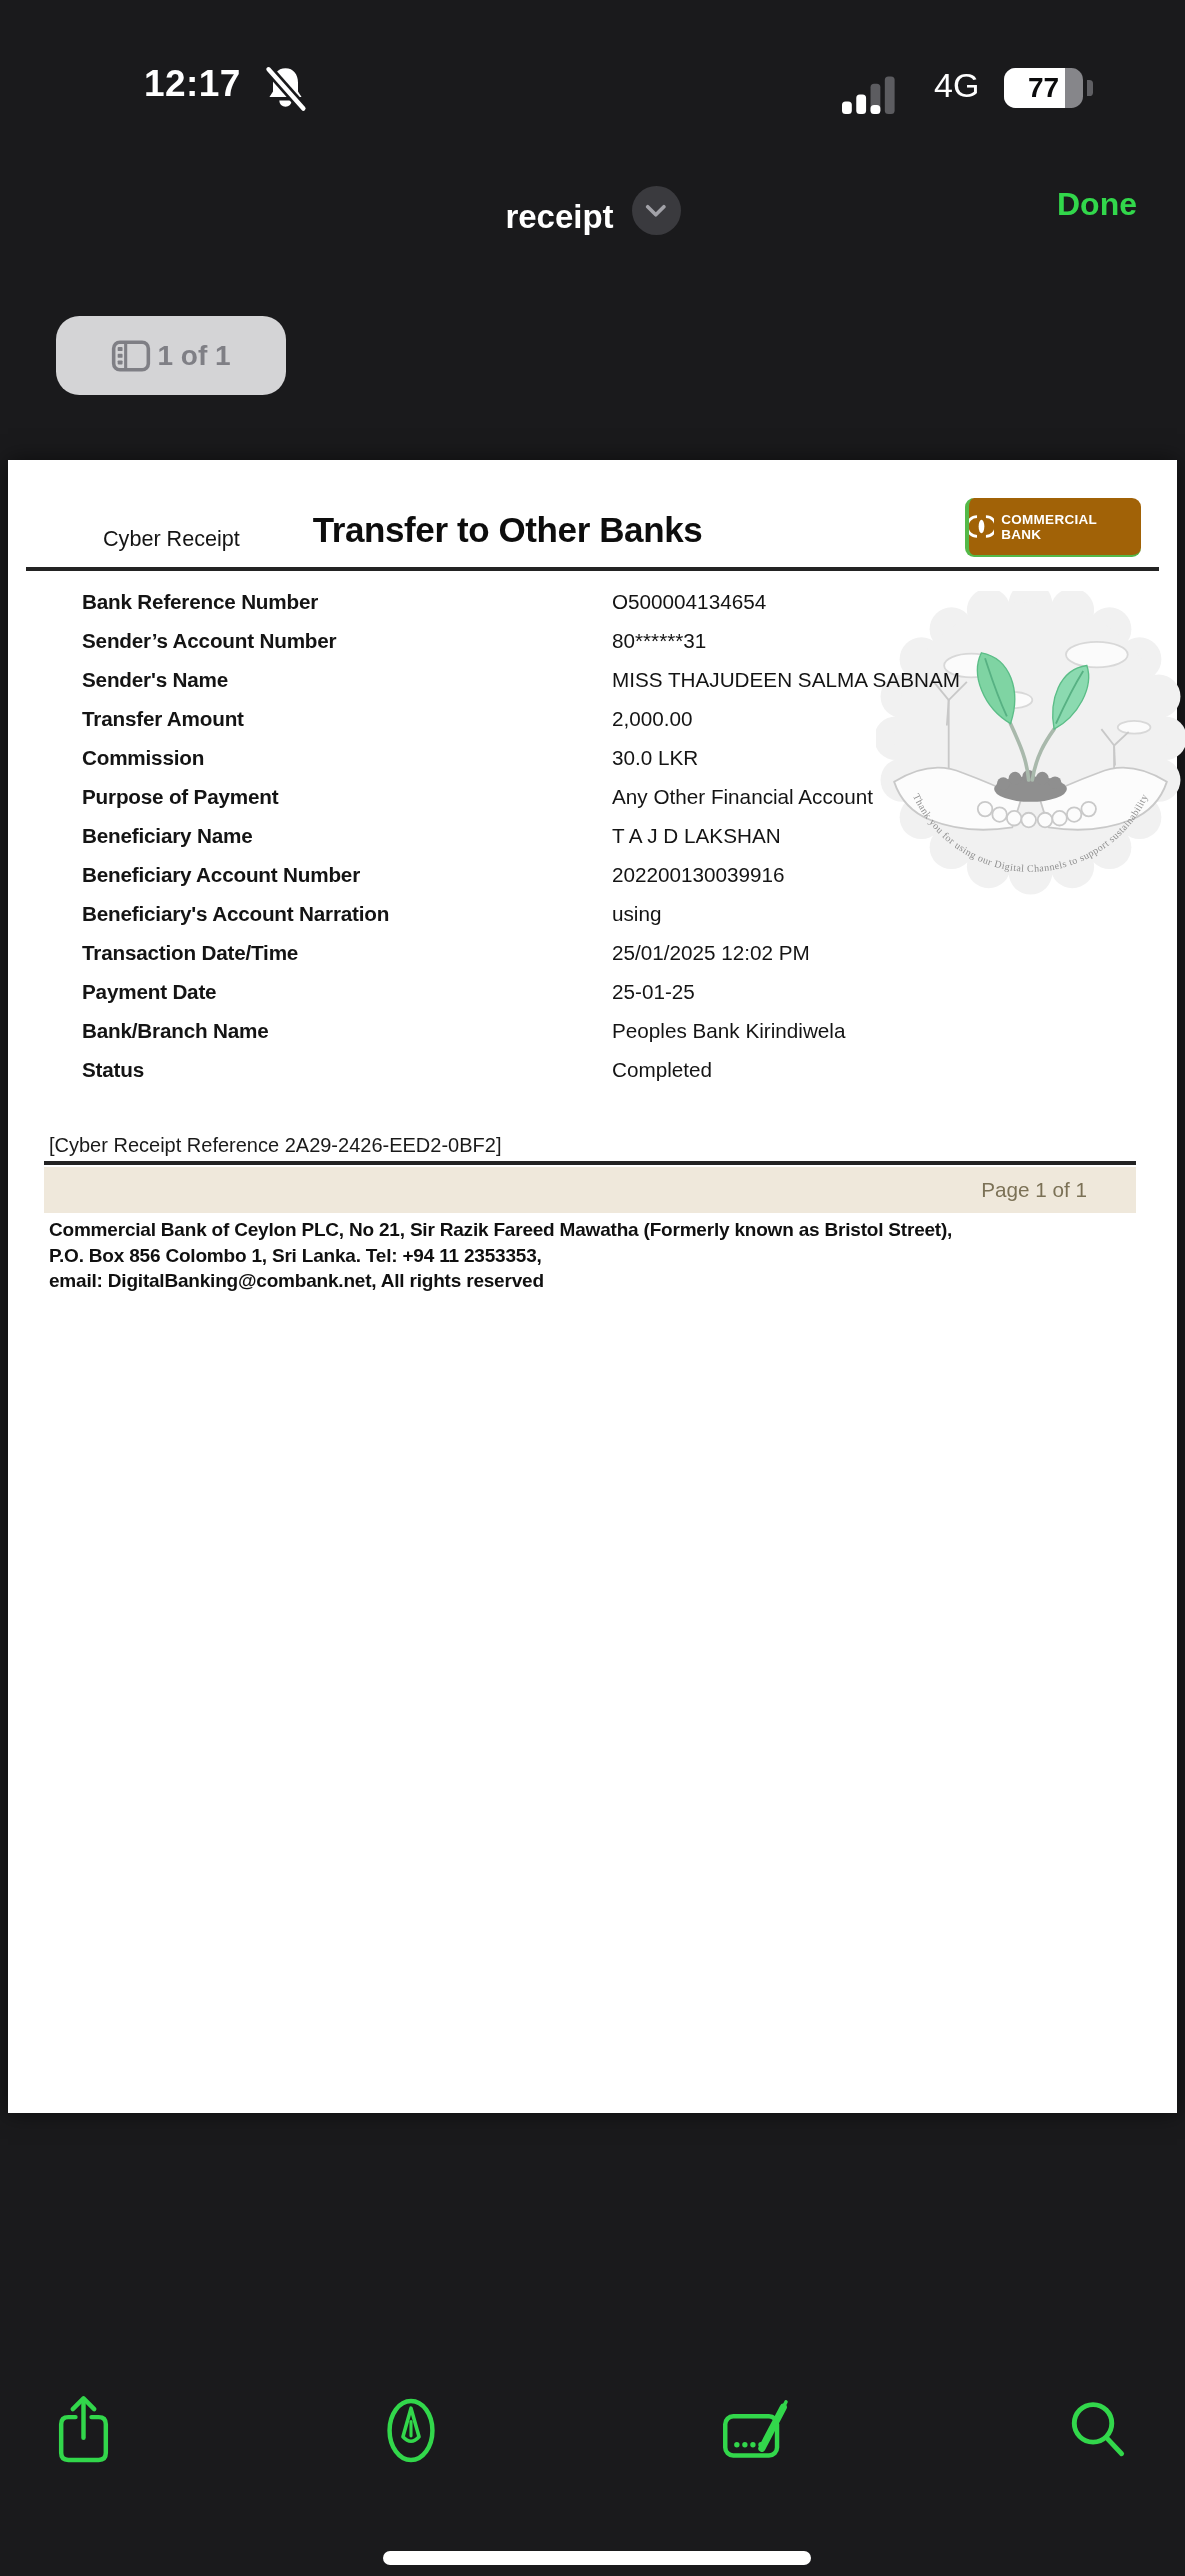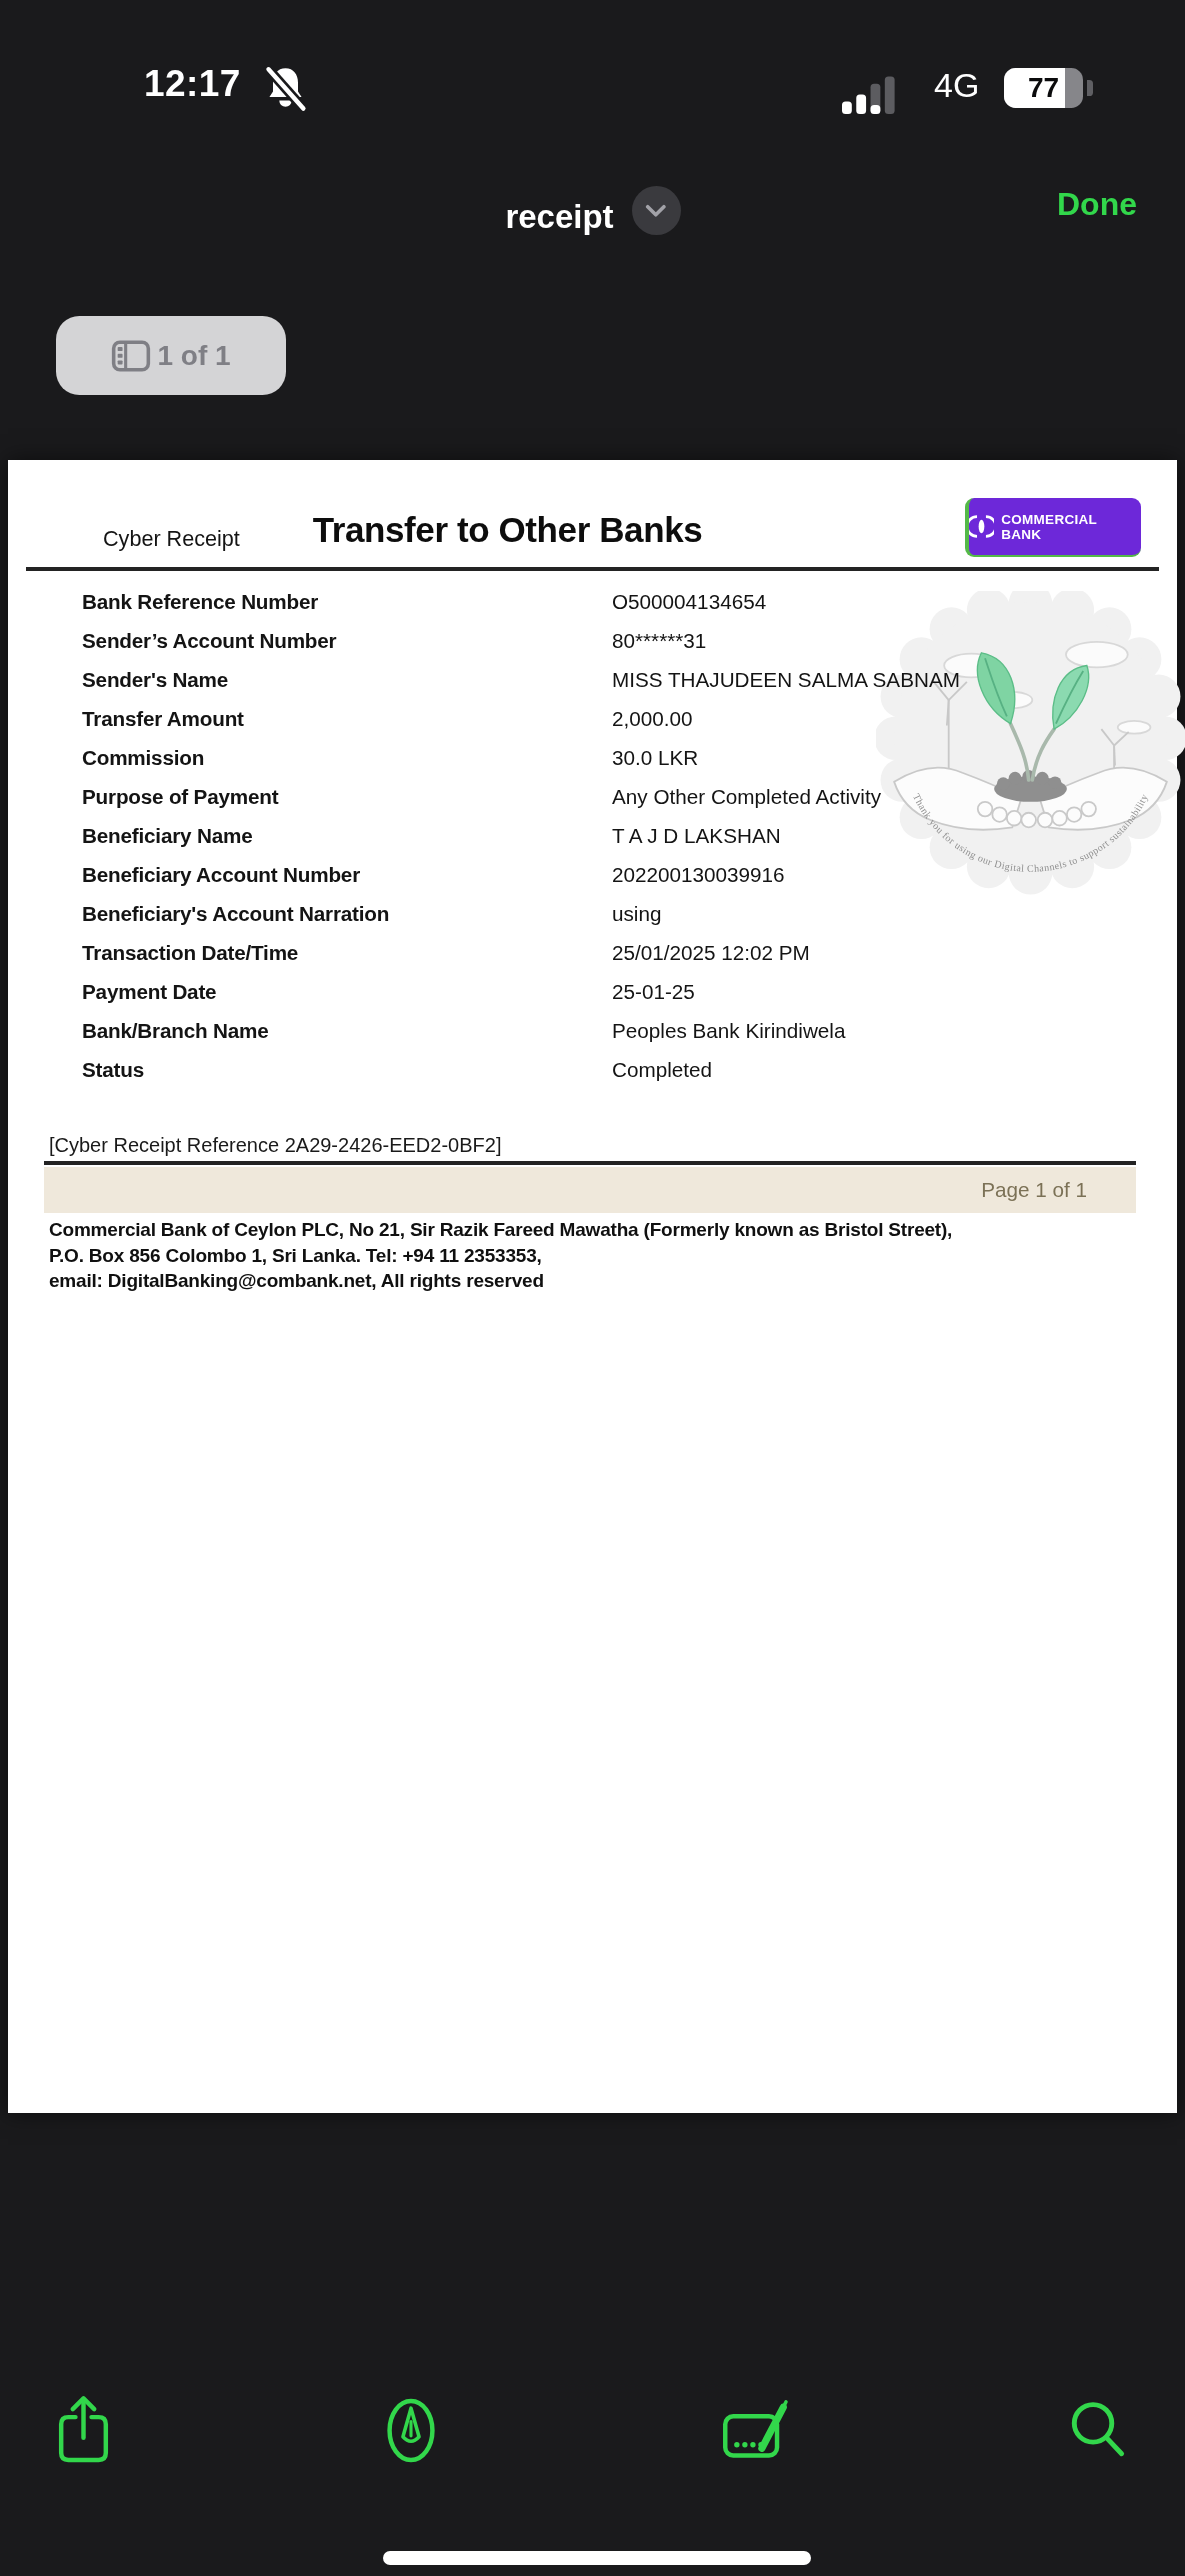--- a/index.html
+++ b/index.html
@@ -30,21 +30,21 @@
 
   
   .chip{left:56px;top:316px;width:230px;height:79px;border-radius:23.4px;background:#d4d4d6;
     display:flex;align-items:center;justify-content:center;gap:6px;}
   .chip-label{font-size:28px;font-weight:600;color:#7f7f85;}
 
   
   .page{left:8px;top:460px;width:1169px;height:1653px;background:#fff;box-shadow:0 0 21.6px rgba(0,0,0,.55);}
   .doc-label{left:95px;top:66px;font-size:21.6px;color:#141414;}
   .rcpt-title{left:0;top:50px;width:999px;text-align:center;font-size:35px;font-weight:700;color:#0d0d0d;letter-spacing:-0.4px;}
-  .bank-logo{left:957px;top:38px;width:176px;height:59px;background:#6d28d9;border-radius:9px;
+  .bank-logo{left:957px;top:38px;width:176px;height:59px;background:#a16207;border-radius:9px;
     border-left:4.5px solid #54b948;border-bottom:2.7px solid #54b948;
     display:flex;align-items:center;justify-content:center;gap:7.2px;box-sizing:border-box;}
   .bank-logo-text{color:#fff;font-size:13.5px;font-weight:700;letter-spacing:0.3px;}
   .hr1{left:18px;right:18px;top:107px;height:3.6px;background:#232323;}
 
   .rows{left:0;top:122px;right:0;z-index:2;padding-left:24px;}
   .row{position:relative;height:39px;}
   .row .lb{position:absolute;left:50px;top:0;line-height:39px;font-size:20.7px;font-weight:700;color:#141414;letter-spacing:-0.2px;}
   .row .vl{position:absolute;left:580px;top:0;line-height:39px;font-size:20.7px;font-weight:400;color:#141414;}
 
@@ -222,21 +222,21 @@
     <div class="row">
         <span class="lb">Transfer Amount</span>
         <span class="vl">2,000.00</span>
       </div>
     <div class="row">
         <span class="lb">Commission</span>
         <span class="vl">30.0 LKR</span>
       </div>
     <div class="row">
         <span class="lb">Purpose of Payment</span>
-        <span class="vl">Any Other Completed Activity</span>
+        <span class="vl">Any Other Financial Account</span>
       </div>
     <div class="row">
         <span class="lb">Beneficiary Name</span>
         <span class="vl">T A J D LAKSHAN</span>
       </div>
     <div class="row">
         <span class="lb">Beneficiary Account Number</span>
         <span class="vl">202200130039916</span>
       </div>
     <div class="row">

